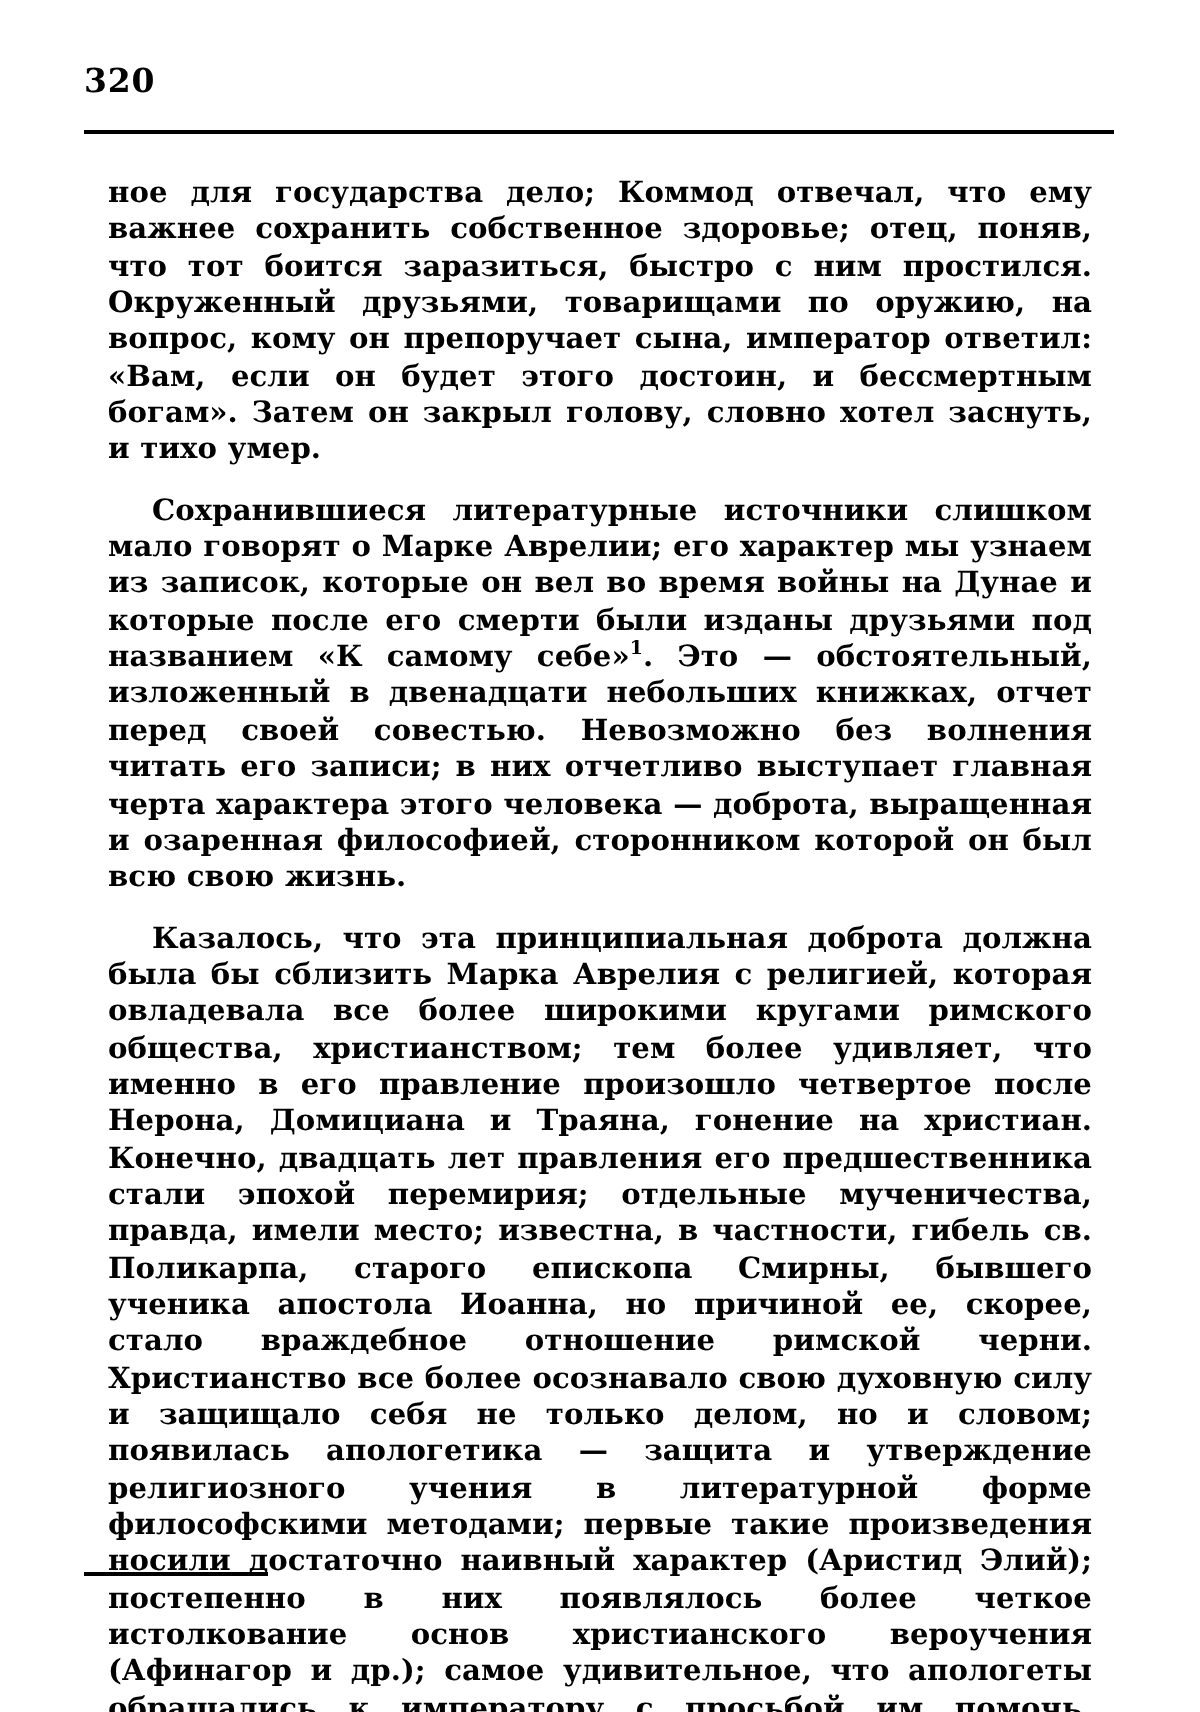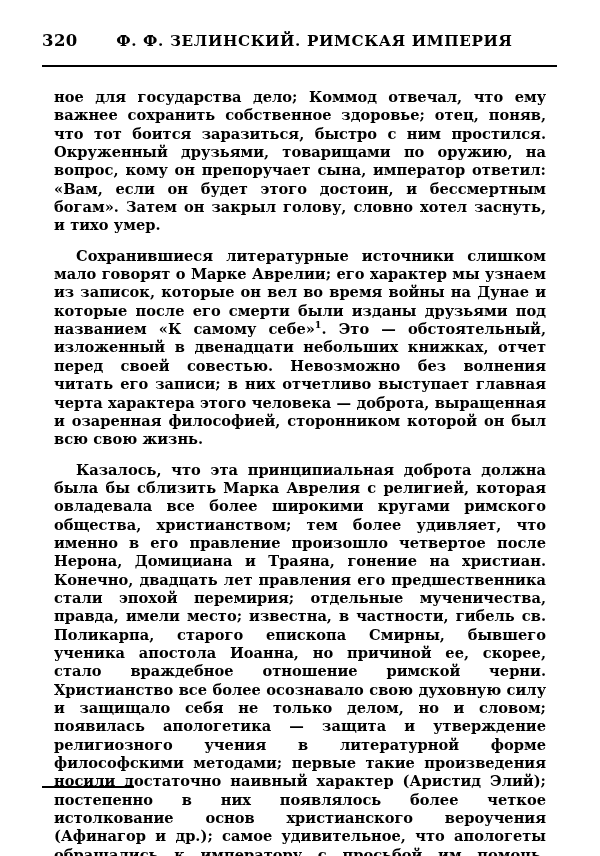--- a/index.html
+++ b/index.html
@@ -121,21 +121,20 @@
     margin-right: 9px;
   }
 </style>
 </head>
 <body>
 
 <div class="page">
 
   <div class="runhead">
     <span class="folio">320</span>
-    <span class="runtitle">Ф. Ф. ЗЕЛИНСКИЙ. РИМСКАЯ ИМПЕРИЯ</span>
   </div>
   <div class="head-rule"></div>
 
   <div class="textblock">
 
     <p class="para cont"><span>ное для государства дело; Коммод отвечал, что ему важнее сохранить собственное здоровье; отец, поняв, что тот боится заразиться, быстро с ним простился. Окруженный друзьями, товарищами по оружию, на вопрос, кому он препоручает сына, император ответил: «Вам, если он будет этого достоин, и бессмертным богам». Затем он закрыл голову, словно хотел заснуть, и тихо умер.</span></p>
 
     <p class="para"><span>Сохранившиеся литературные источники слишком мало говорят о Марке Аврелии; его характер мы узнаем из записок, которые он вел во время войны на Дунае и которые после его смерти были изданы друзьями под названием «К самому себе»</span><sup class="fn">1</sup><span>. Это — обстоятельный, изложенный в двенадцати небольших книжках, отчет перед своей совестью. Невозможно без волнения читать его записи; в них отчетливо выступает главная черта характера этого человека — доброта, выращенная и озаренная философией, сторонником которой он был всю свою жизнь.</span></p>
 
     <p class="para"><span>Казалось, что эта принципиальная доброта должна была бы сблизить Марка Аврелия с религией, которая овладевала все более широкими кругами римского общества, христианством; тем более удивляет, что именно в его правление произошло четвертое после Нерона, Домициана и Траяна, гонение на христиан. Конечно, двадцать лет правления его предшественника стали эпохой перемирия; отдельные мученичества, правда, имели место; известна, в частности, гибель св. Поликарпа, старого епископа Смирны, бывшего ученика апостола Иоанна, но причиной ее, скорее, стало враждебное отношение римской черни. Христианство все более осознавало свою духовную силу и защищало себя не только делом, но и словом; появилась апологетика — защита и утверждение религиозного учения в литературной форме философскими методами; первые такие произведения носили достаточно наивный характер (Аристид Элий); постепенно в них появлялось более четкое истолкование основ христианского вероучения (Афинагор и др.); самое удивительное, что апологеты обращались к императору с просьбой им помочь. Апологетика — одна из сторон тогдашней активной деятельности христиан; другая — борьба с различными ересями (гр. </span><span class="lat">haireseis</span><span>, «избрание» своего пути мышления), которые угрожали распылением христианства на множество отдельных верований. Среди таких ересей главное место занимали те, которые являлись странной смесью иудейских, христианских и эллинистических принципов, и которые стремились преобразить</span></p>

